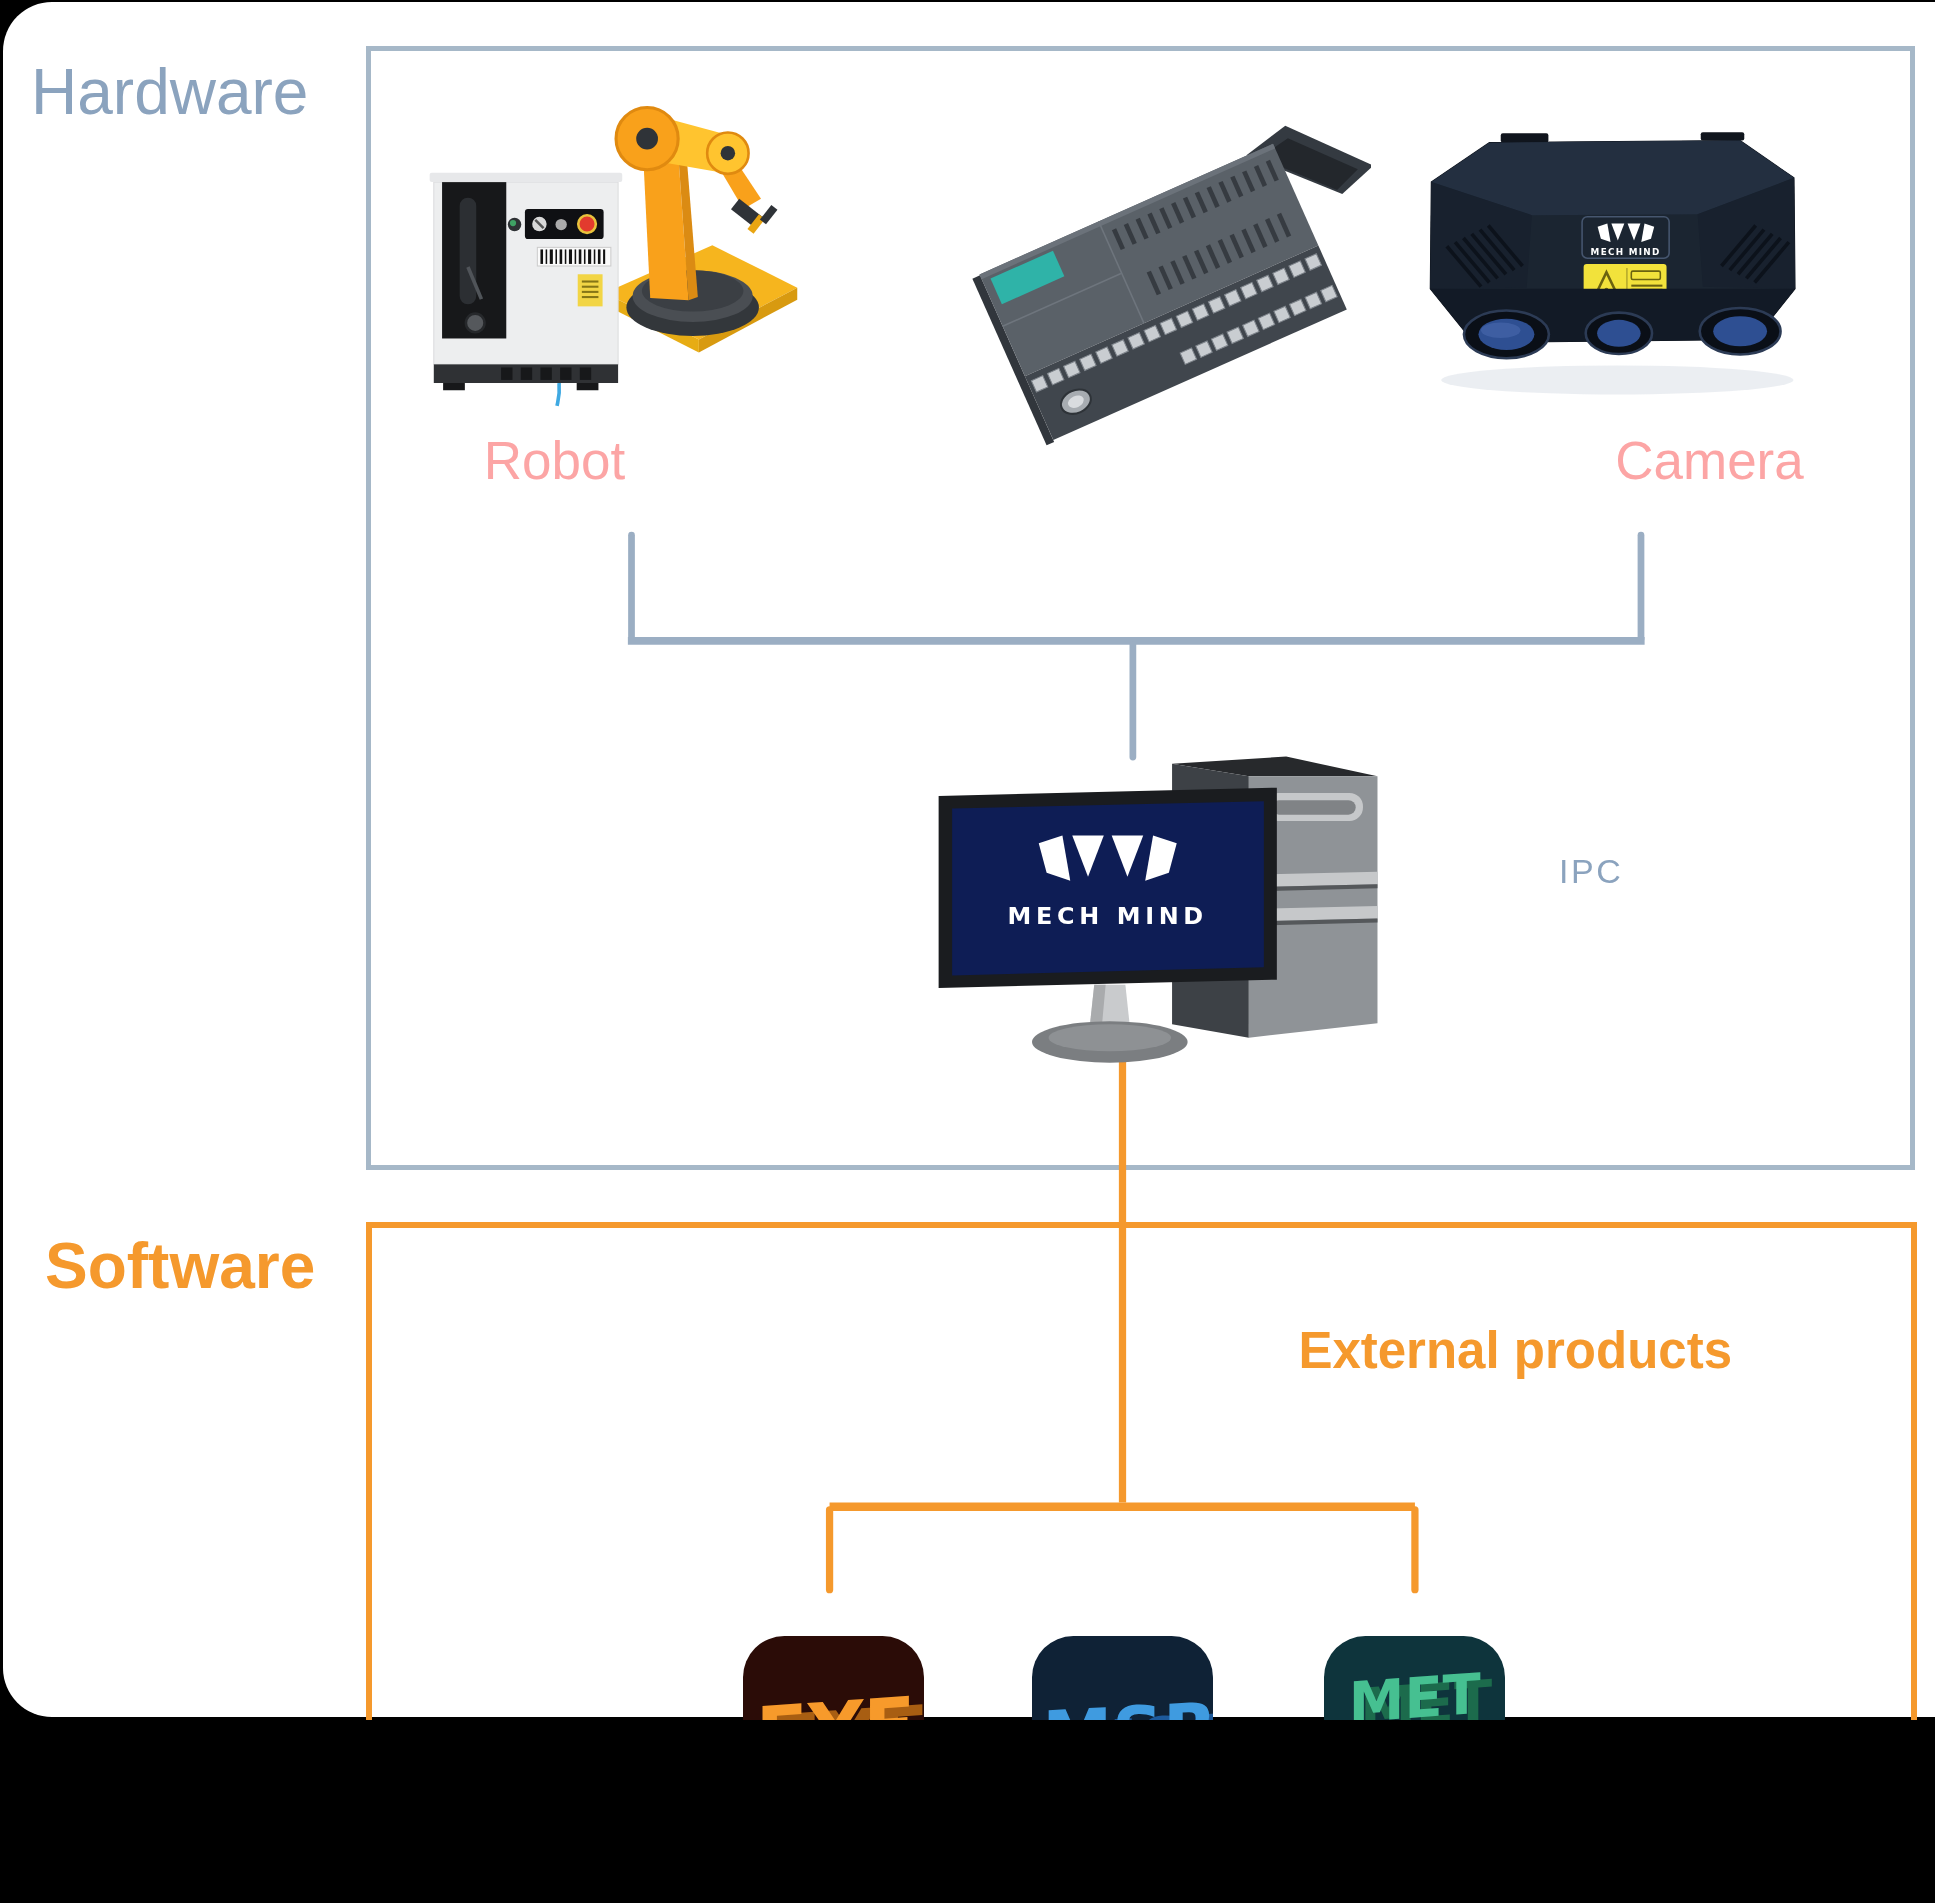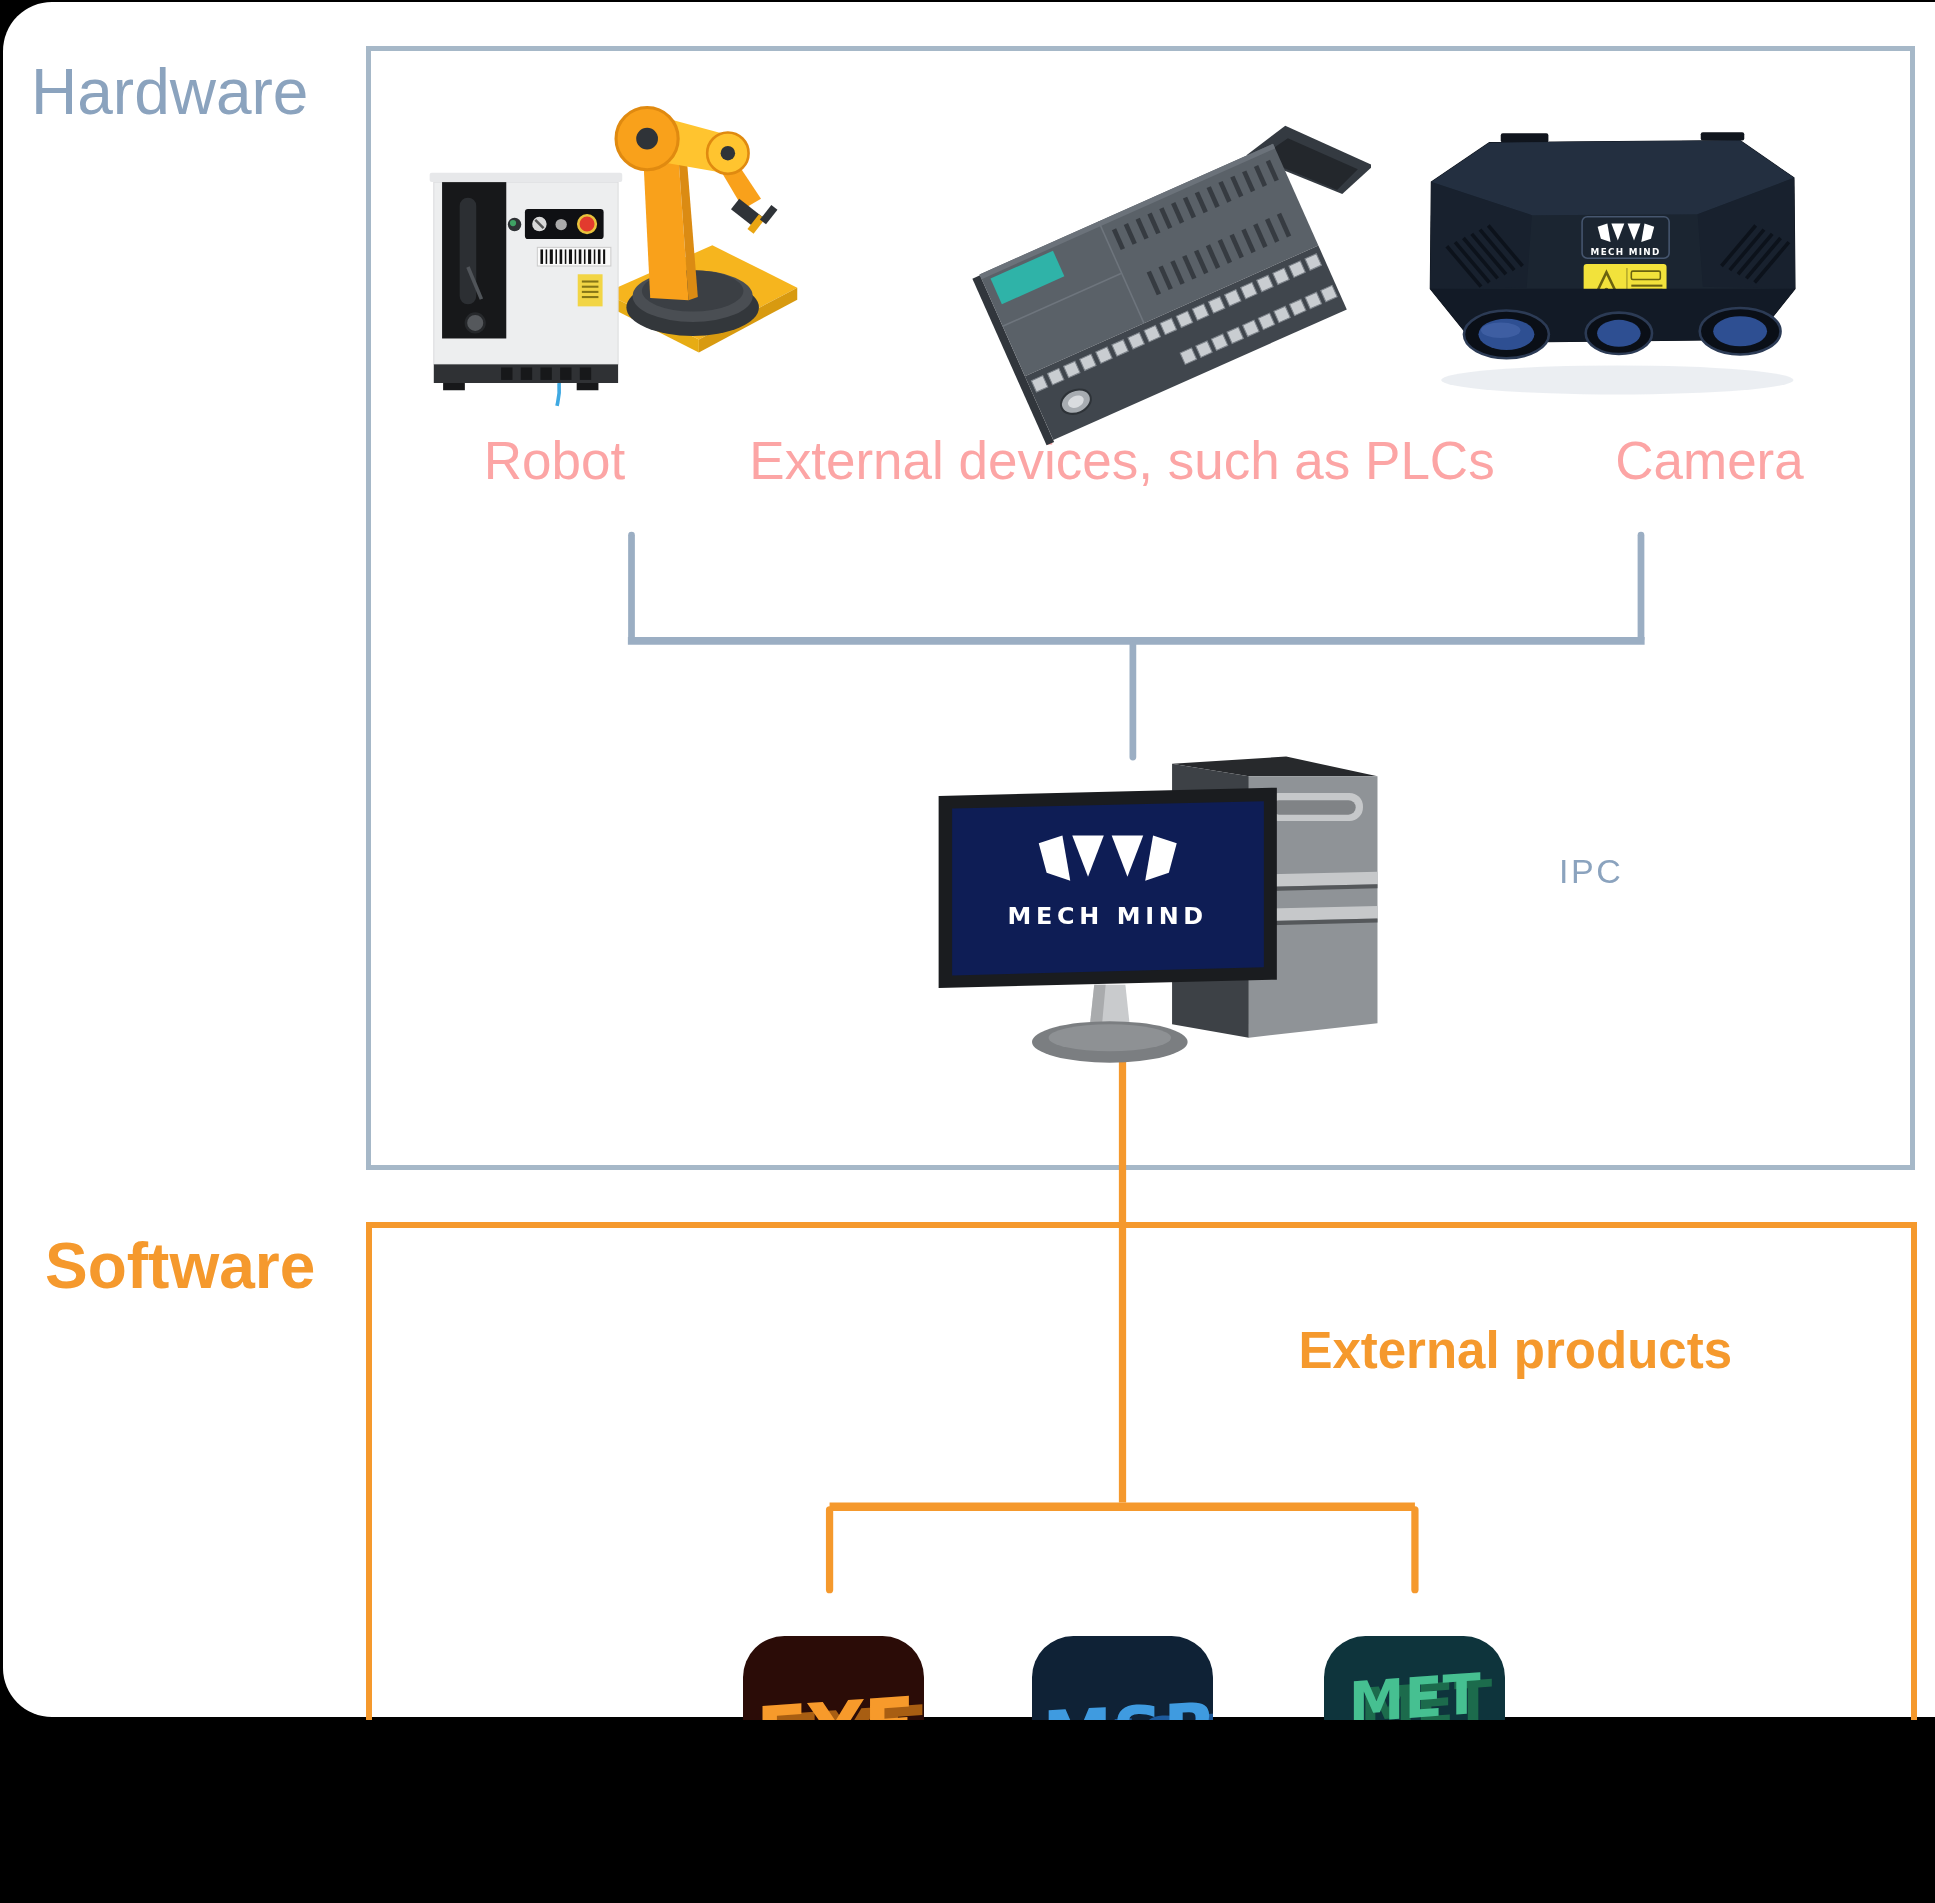--- a/index.html
+++ b/index.html
@@ -46,21 +46,20 @@
       <path d="M2165 2040 V2898" stroke-width="14"></path>
       <path d="M1600 2906 H2729" stroke-width="16"></path>
       <path d="M1600 2912 V3066" stroke-width="14" stroke-linecap="round"></path>
       <path d="M2729 2912 V3066" stroke-width="14" stroke-linecap="round"></path>
     </g>
   </svg>
 
   <div id="hardware-title" class="big-title">Hardware</div>
   <div id="software-title" class="big-title">Software</div>
   <div id="robot-label" class="device-label">Robot</div>
-  <div id="external-label" class="device-label">External devices, such as PLCs</div>
   <div id="camera-label" class="device-label">Camera</div>
   <div id="ipc-label">IPC</div>
   <div id="software-products-label">External products</div>
 
   <svg class="illust" style="left:423px;top:91px" width="384" height="321" viewBox="0 0 740 620">
     <g>
       <polygon points="350,390 558,298 722,380 532,480" fill="#F6B51E"></polygon>
       <polygon points="722,380 532,480 532,505 722,403" fill="#D89A10"></polygon>
       <polygon points="350,390 532,480 532,505 350,413" fill="#E7AC14"></polygon>
       <ellipse cx="520" cy="418" rx="128" ry="55" fill="#33373B"></ellipse>

